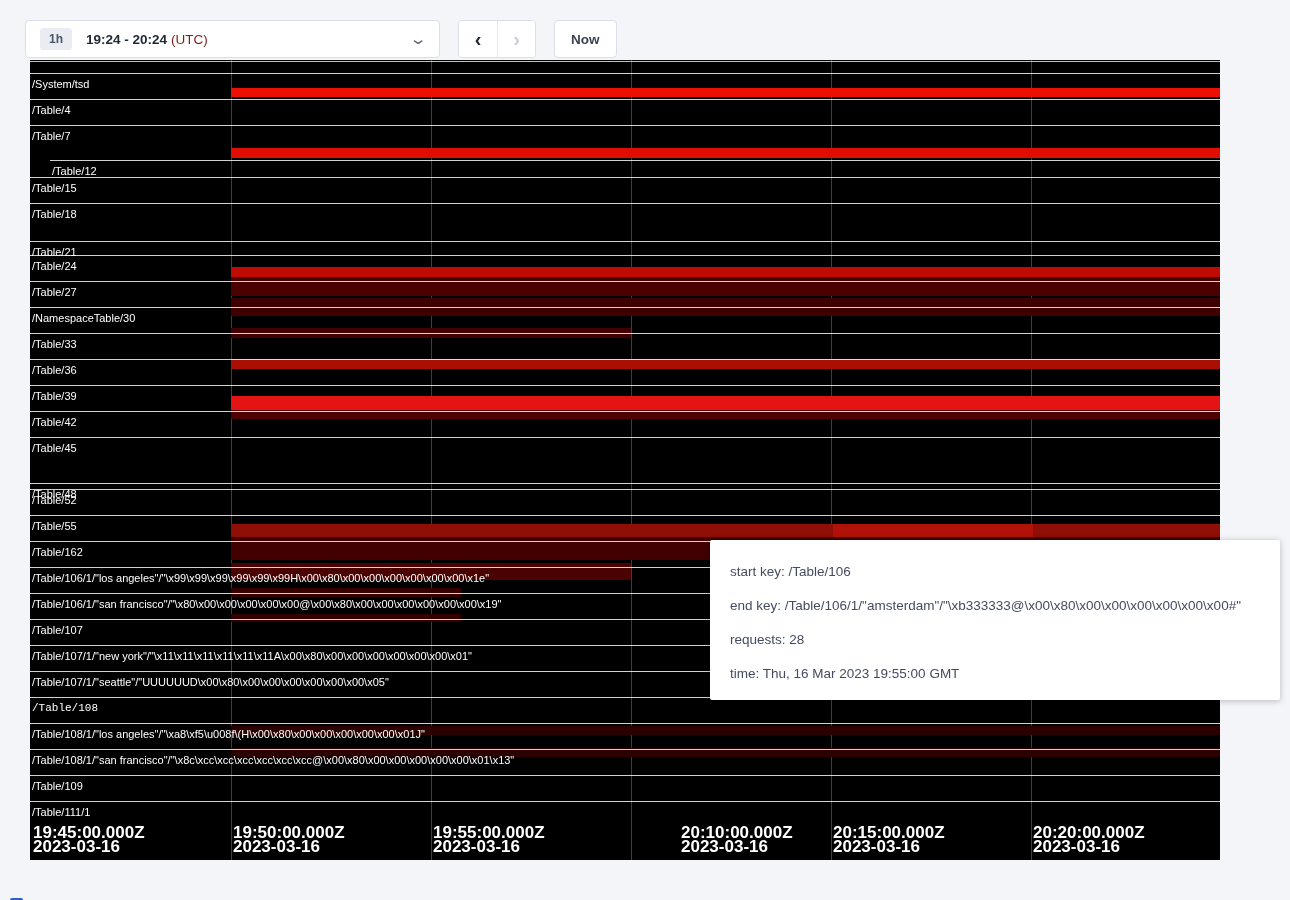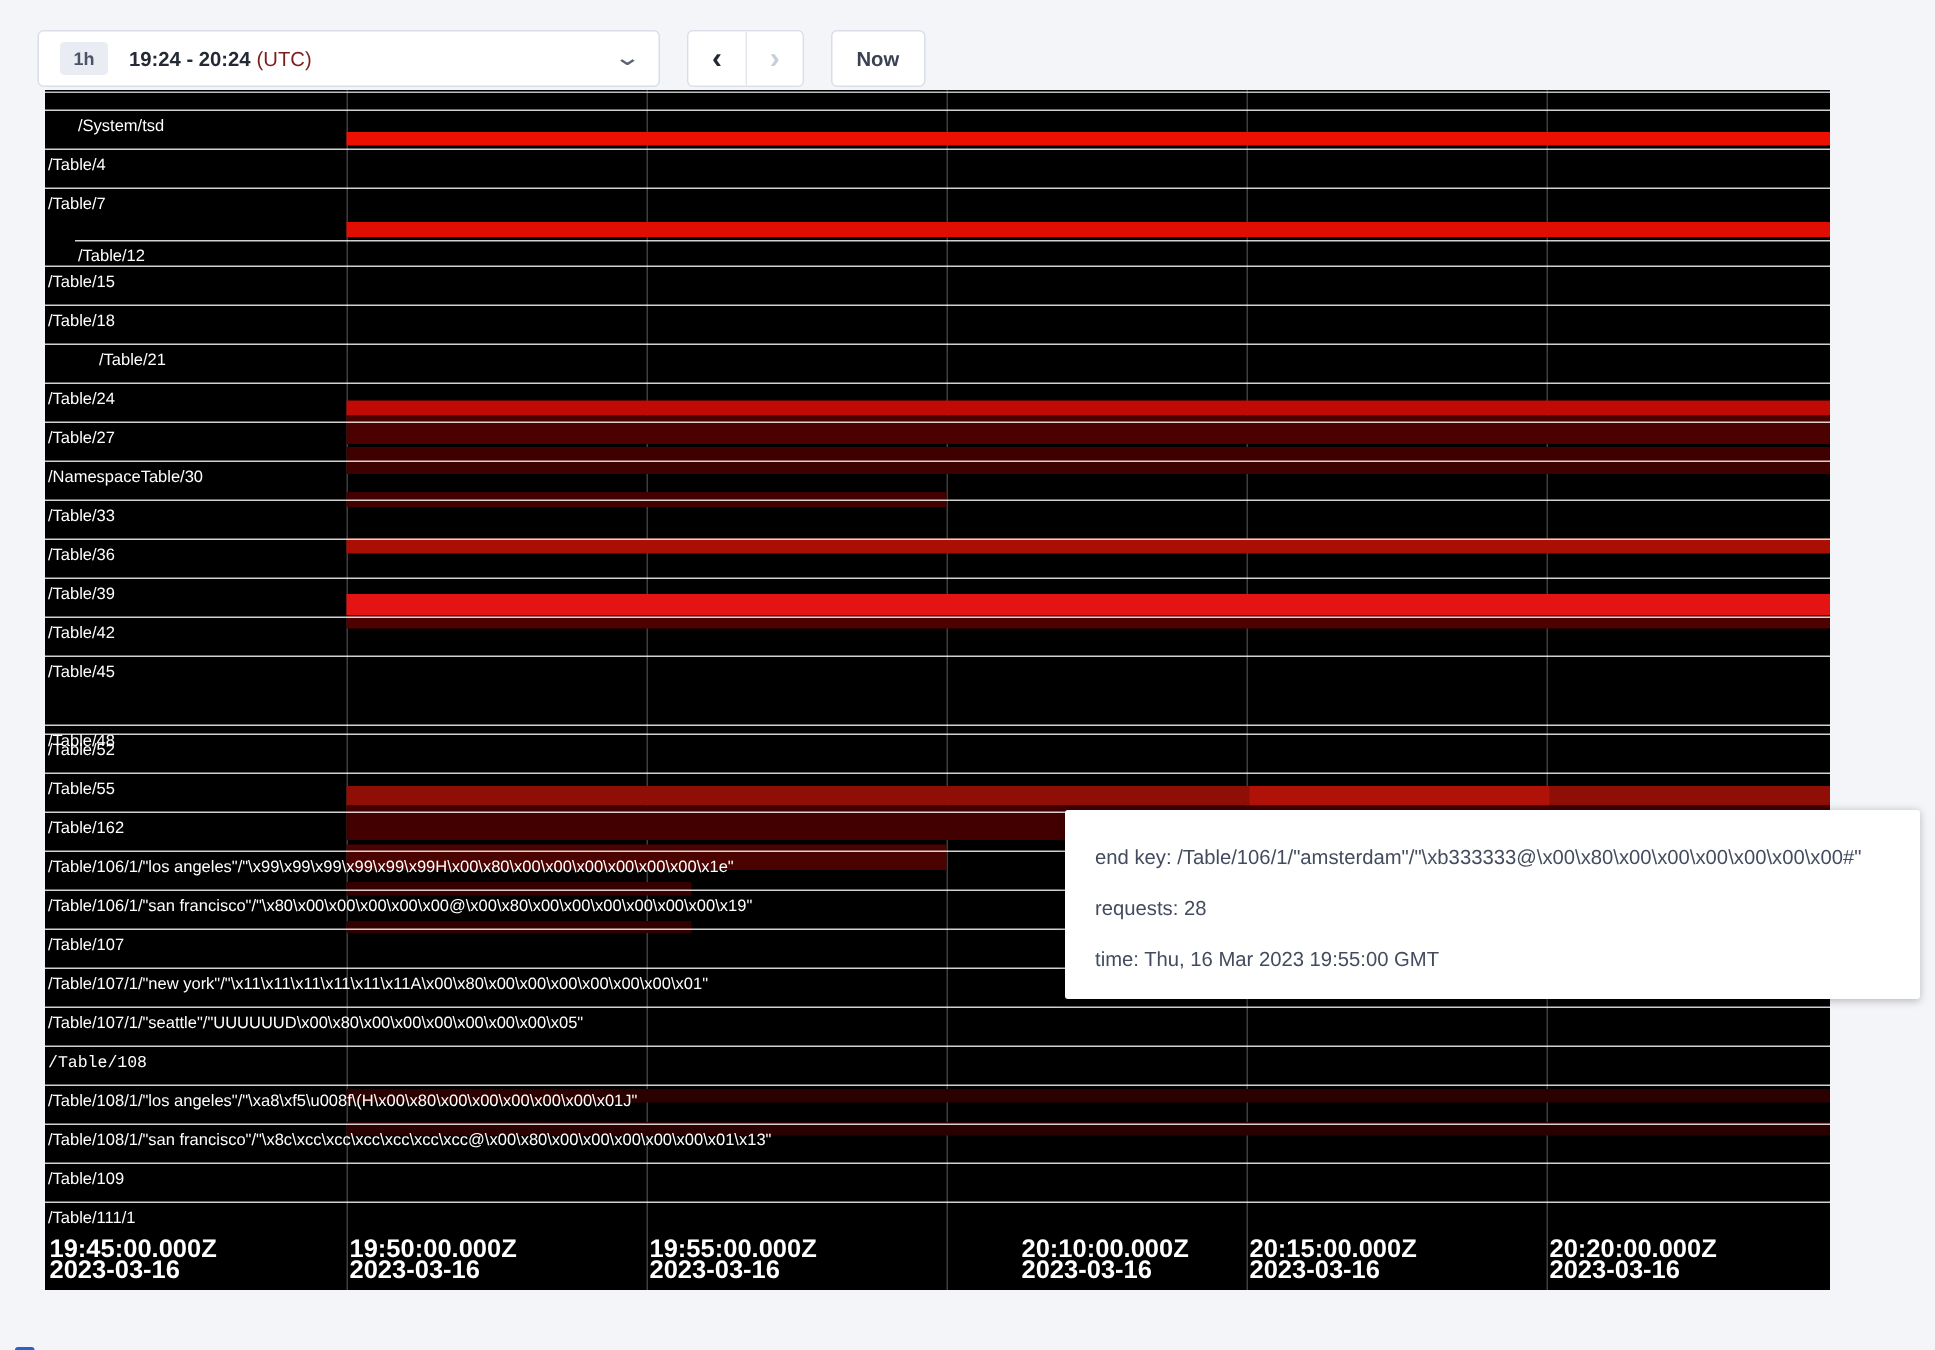--- a/index.html
+++ b/index.html
@@ -84,27 +84,27 @@
         <div class="band" style="top: 464px; height: 13px; left: 803px; width: 200px; background: rgb(176, 18, 8);"></div>
         <div class="band" style="top: 477px; height: 23px; left: 201px; width: 989px; background: rgb(66, 1, 0);"></div>
         <div class="band" style="top: 503px; height: 17px; left: 201px; width: 400px; background: rgb(74, 3, 1);"></div>
         <div class="band" style="top: 528px; height: 9px; left: 201px; width: 230px; background: rgb(54, 0, 0);"></div>
         <div class="band" style="top: 554px; height: 8px; left: 201px; width: 230px; background: rgb(51, 0, 0);"></div>
         <div class="band" style="top: 666px; height: 9px; left: 201px; width: 989px; background: rgb(45, 0, 0);"></div>
         <div class="band" style="top: 688px; height: 9px; left: 201px; width: 989px; background: rgb(43, 0, 0);"></div>
       </div>
     <div class="top-line"></div>
     <div id="kv-rows">
-        <div class="span-row" style="top: 13px; padding-left: 20px;"><span class="span-label">/System/tsd</span></div>
+        <div class="span-row" style="top: 13px;"><span class="span-label">/System/tsd</span></div>
         <div class="span-row" style="top: 39px;"><span class="span-label">/Table/4</span></div>
         <div class="span-row" style="top: 65px;"><span class="span-label">/Table/7</span></div>
         <div class="span-row" style="top: 100px; margin-left: 20px;"><span class="span-label">/Table/12</span></div>
         <div class="span-row" style="top: 117px;"><span class="span-label">/Table/15</span></div>
         <div class="span-row" style="top: 143px;"><span class="span-label">/Table/18</span></div>
-        <div class="span-row" style="top: 169px; padding-left: 34px;"><span class="span-label">/Table/21</span></div>
+        <div class="span-row" style="top: 181px;"><span class="span-label">/Table/21</span></div>
         <div class="span-row" style="top: 195px;"><span class="span-label">/Table/24</span></div>
         <div class="span-row" style="top: 221px;"><span class="span-label">/Table/27</span></div>
         <div class="span-row" style="top: 247px;"><span class="span-label">/NamespaceTable/30</span></div>
         <div class="span-row" style="top: 273px;"><span class="span-label">/Table/33</span></div>
         <div class="span-row" style="top: 299px;"><span class="span-label">/Table/36</span></div>
         <div class="span-row" style="top: 325px;"><span class="span-label">/Table/39</span></div>
         <div class="span-row" style="top: 351px;"><span class="span-label">/Table/42</span></div>
         <div class="span-row" style="top: 377px;"><span class="span-label">/Table/45</span></div>
         <div class="span-row" style="top: 403px; margin-top: 20px;"><span class="span-label">/Table/48</span></div>
         <div class="span-row" style="top: 429px;"><span class="span-label">/Table/52</span></div>
@@ -143,20 +143,21 @@
           <div>2023-03-16</div>
         </div>
         <div class="xtick" style="left: 1003px;">
           <div>20:20:00.000Z</div>
           <div>2023-03-16</div>
         </div>
       </div>
   </div>
 
   <div class="tooltip">
+    <div>start key: /Table/106</div>
     <div>end key: /Table/106/1/"amsterdam"/"\xb333333@\x00\x80\x00\x00\x00\x00\x00\x00#"</div>
     <div>requests: 28</div>
     <div>time: Thu, 16 Mar 2023 19:55:00 GMT</div>
   </div>
 
   <div class="footer">
     <input type="checkbox" checked="" style="">
     <span>Show span boundaries</span>
   </div>
 

